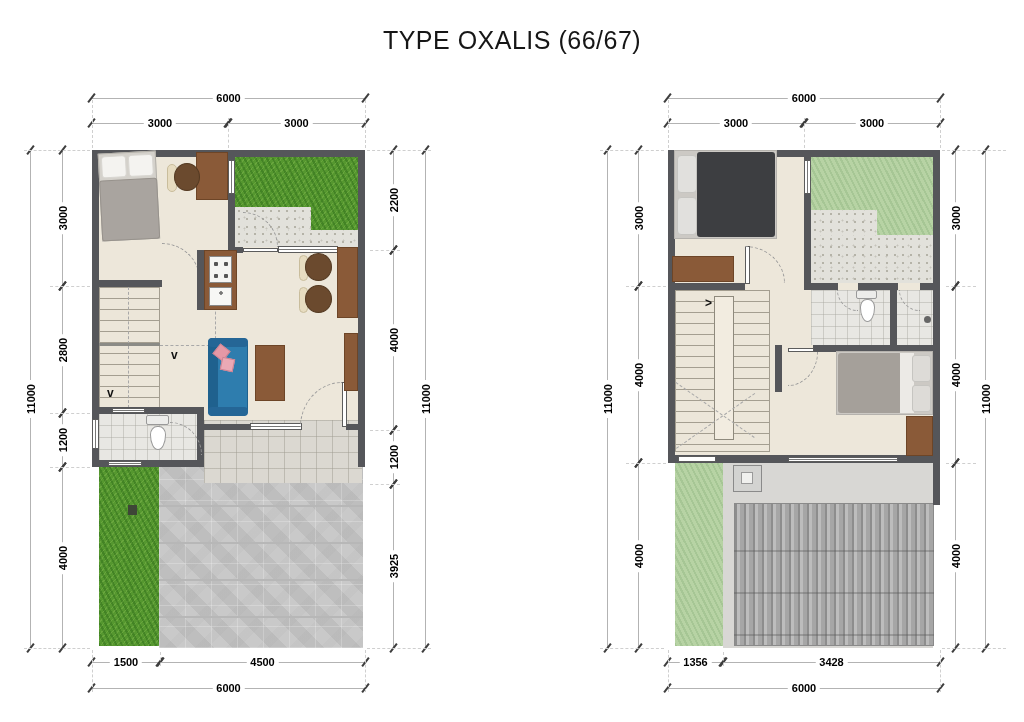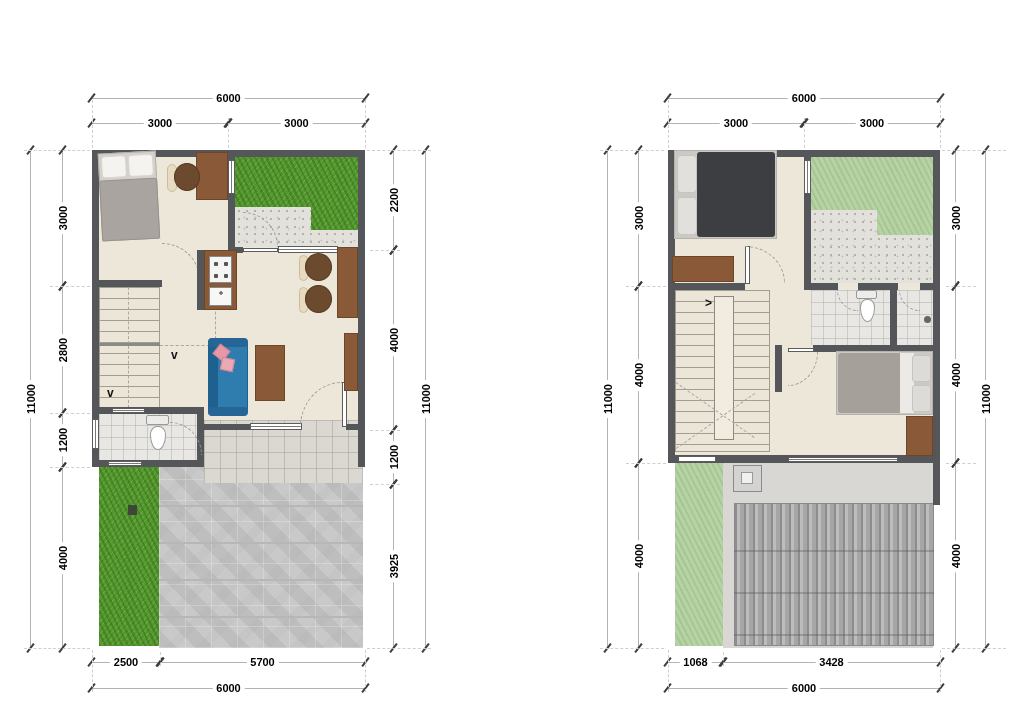--- a/index.html
+++ b/index.html
@@ -57,20 +57,21 @@
   .back{background:#e7dcc0;border:1px solid #c9bd9c;border-radius:5px}
   .glyph{font-weight:bold;font-size:12px;color:#111;line-height:10px}
   .tank{background:#ececea;border:1px solid #999;border-radius:2px}
   .bowl{background:#fff;border:1px solid #999;border-radius:45% 45% 50% 50%/35% 35% 62% 62%}
   .joint{background:#b7b7b7}
 </style>
 </head>
 <body>
 
 <div id="stage">
+  <div class="ttl">TYPE OXALIS (66/67)</div>
 
   <div class="crm" style="left:99px;top:157px;width:259px;height:303px"></div>
   <div class="grassD" style="left:235px;top:157px;width:123px;height:73px"></div>
   <div class="gravel" style="left:235px;top:207px;width:76px;height:23px"></div>
   <div class="gravel" style="left:235px;top:230px;width:123px;height:17px"></div>
   <div class="btile" style="left:99px;top:413px;width:98px;height:47px"></div>
   <div class="grassD" style="left:99px;top:467px;width:60px;height:179px"></div>
   <div style="left:128px;top:505px;width:9px;height:10px;background:#3e4637"></div>
   <div class="pavers" style="left:159px;top:467px;width:204px;height:181px"></div>
   <div class="joint" style="left:159px;top:505px;width:204px;height:2px"></div>
@@ -176,24 +177,24 @@
   <div class="dimv" style="left:393px;top:430px;height:54px">
       <b>1200</b>
     </div>
   <div class="dimv" style="left:393px;top:484px;height:164px">
       <b>3925</b>
     </div>
   <div class="dimv" style="left:425px;top:150px;height:498px">
       <b>11000</b>
     </div>
   <div class="dimh" style="left:92px;top:662px;width:68px">
-      <b>2500</b>
+      <b>1500</b>
     </div>
   <div class="dimh" style="left:160px;top:662px;width:205px">
-      <b>5700</b>
+      <b>4500</b>
     </div>
   <div class="dimh" style="left:92px;top:688px;width:273px">
       <b>6000</b>
     </div>
 
   <div class="ext" style="left:24px;top:150px;width:66px"></div>
   <div class="ext" style="left:24px;top:648px;width:66px"></div>
   <div class="ext" style="left:50px;top:286px;width:40px"></div>
   <div class="ext" style="left:50px;top:413px;width:40px"></div>
   <div class="ext" style="left:50px;top:467px;width:40px"></div>
@@ -296,21 +297,21 @@
   <div class="dimv" style="left:955px;top:286px;height:177px">
       <b>4000</b>
     </div>
   <div class="dimv" style="left:955px;top:463px;height:185px">
       <b>4000</b>
     </div>
   <div class="dimv" style="left:985px;top:150px;height:498px">
       <b>11000</b>
     </div>
   <div class="dimh" style="left:668px;top:662px;width:55px">
-      <b>1068</b>
+      <b>1356</b>
     </div>
   <div class="dimh" style="left:723px;top:662px;width:217px">
       <b>3428</b>
     </div>
   <div class="dimh" style="left:668px;top:688px;width:272px">
       <b>6000</b>
     </div>
 
   <div class="ext" style="left:600px;top:150px;width:64px"></div>
   <div class="ext" style="left:600px;top:648px;width:64px"></div>

